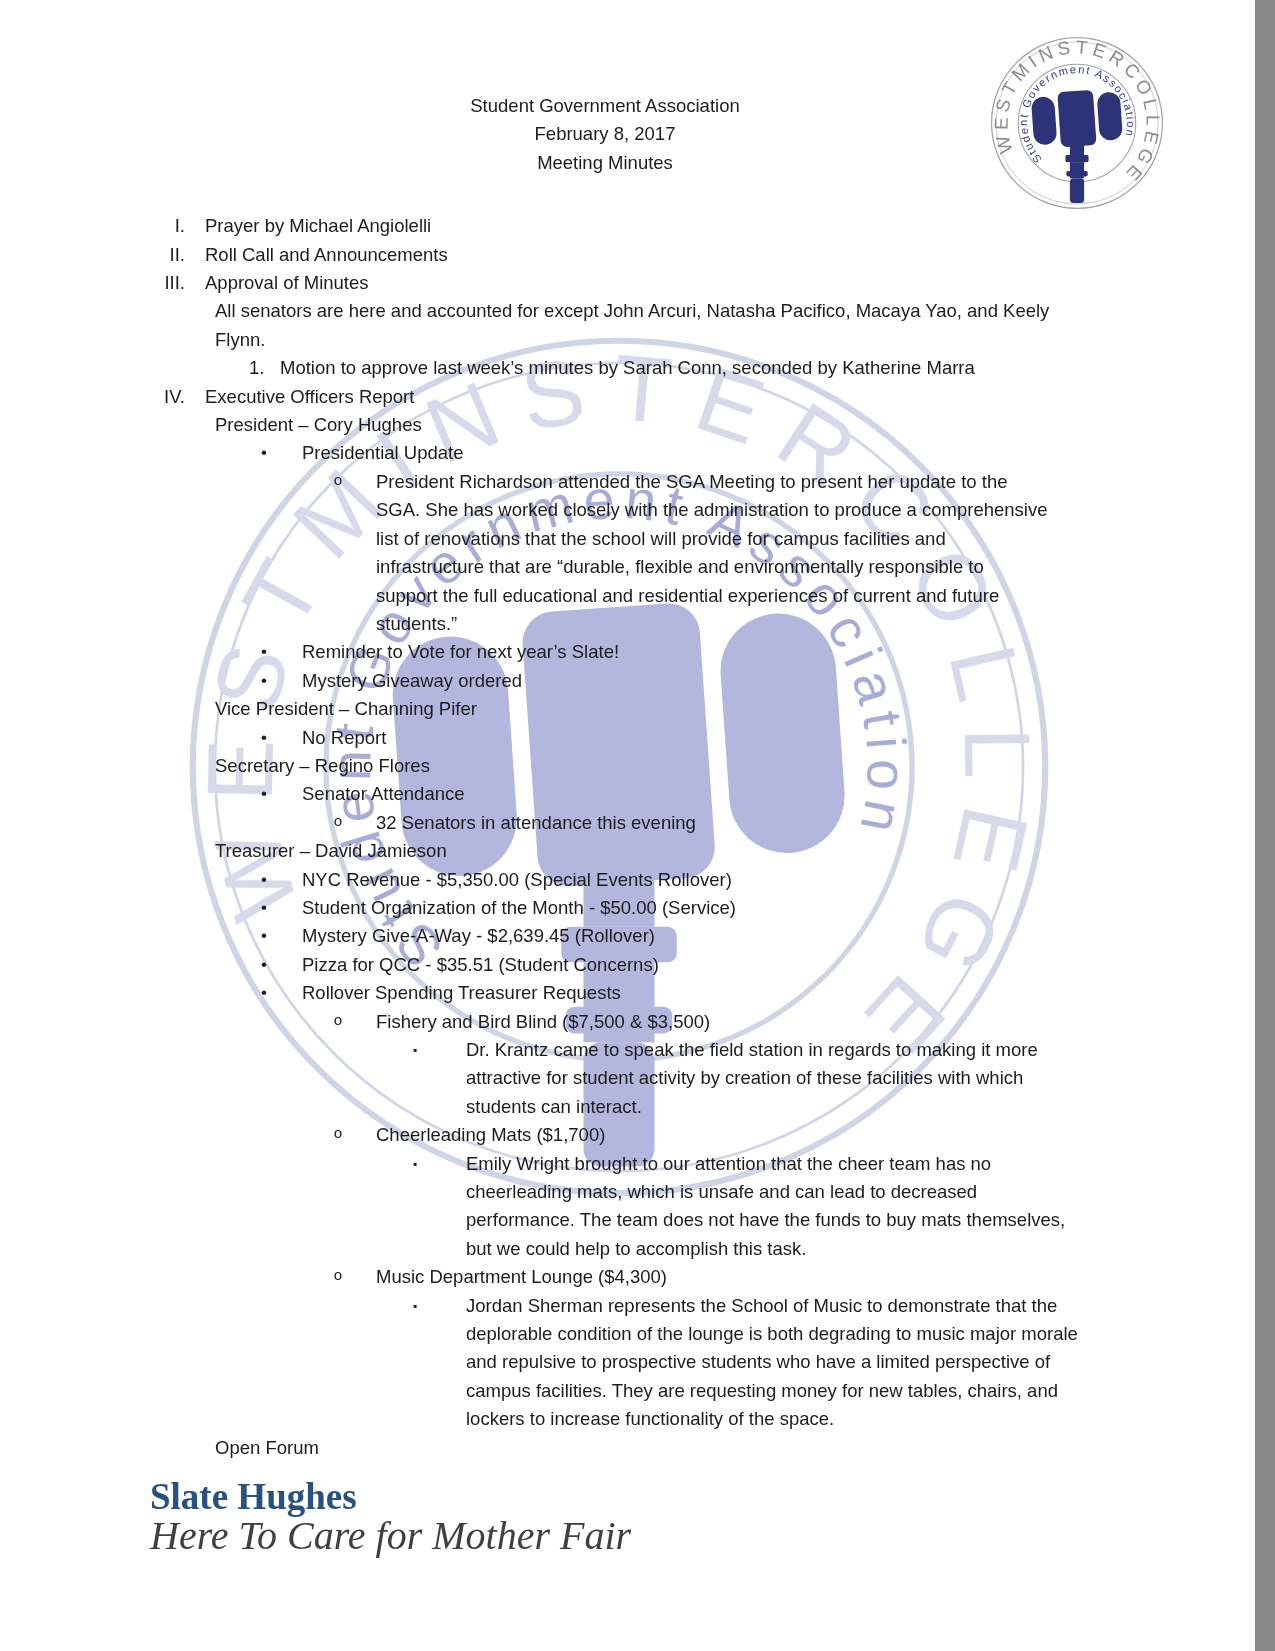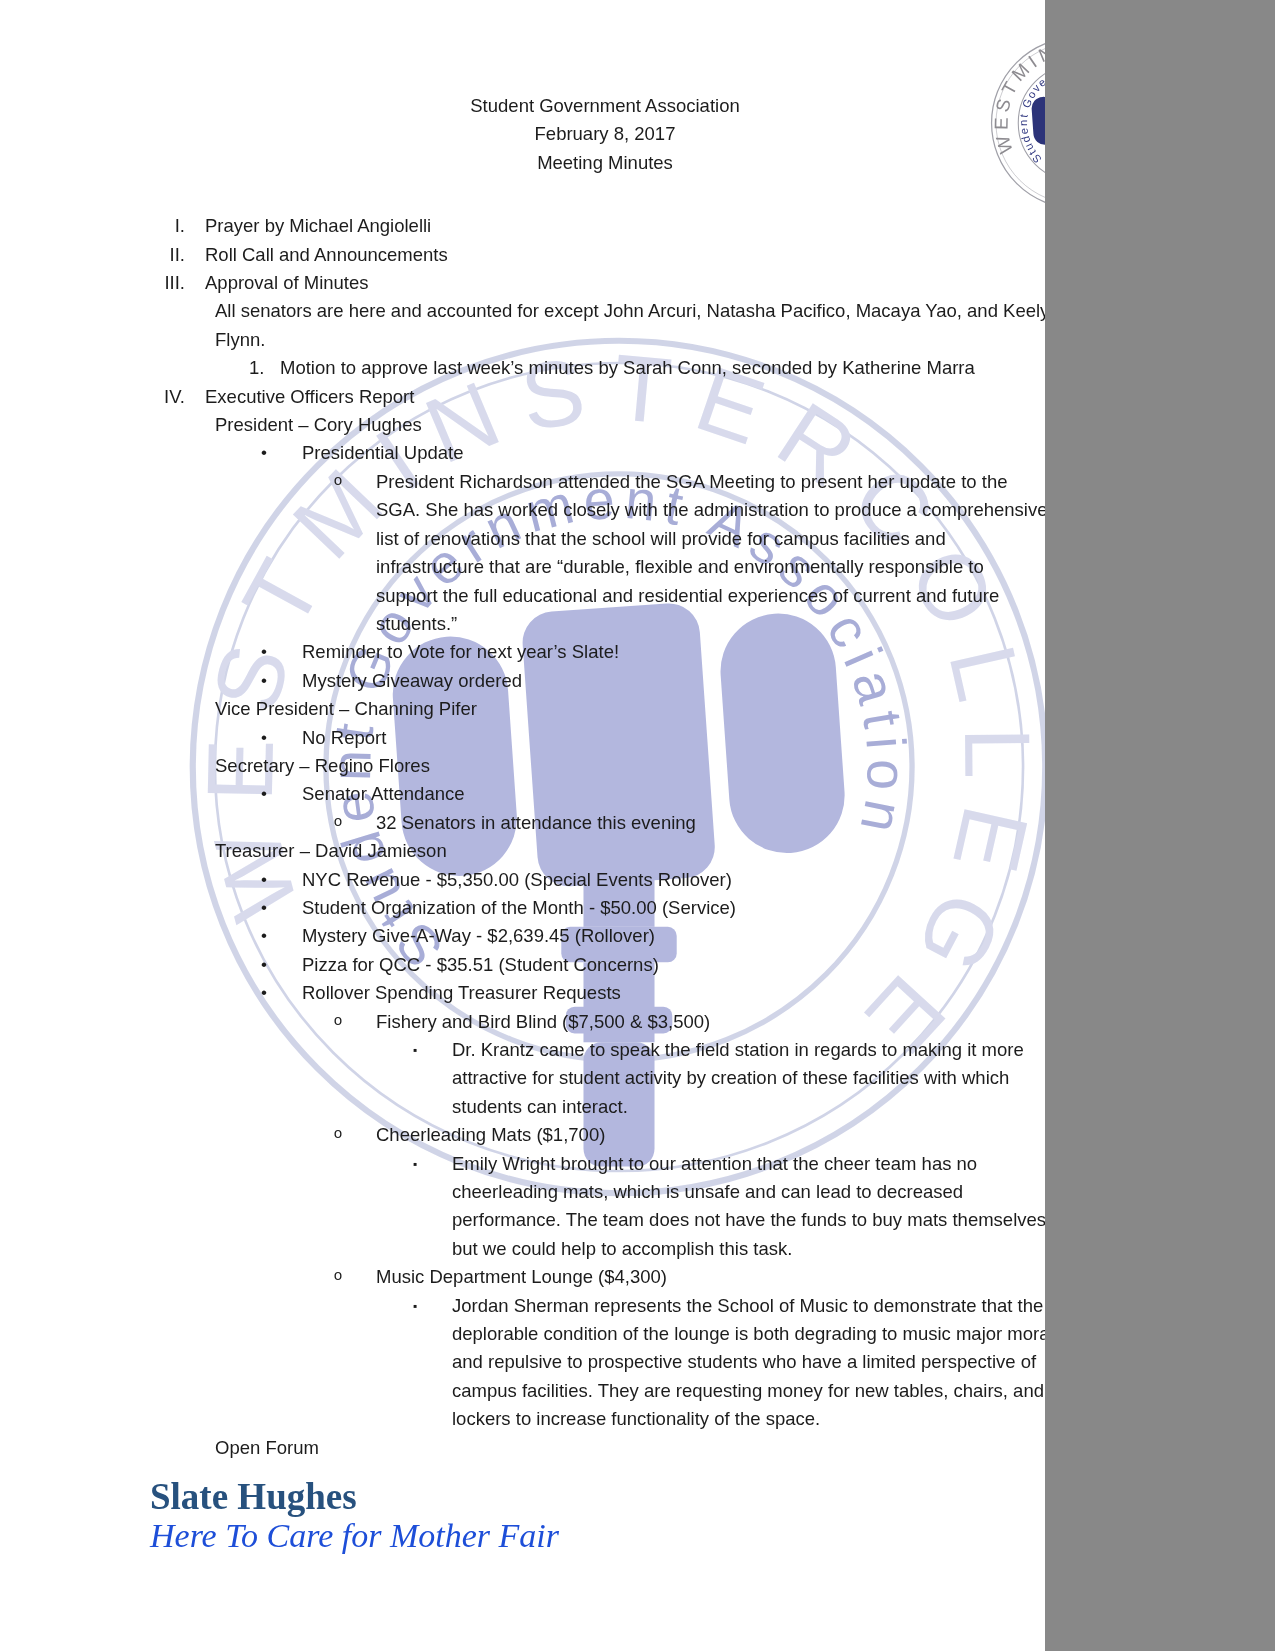--- a/index.html
+++ b/index.html
@@ -1,18 +1,18 @@
 <!DOCTYPE html>
 <html><head>
 <meta charset="utf-8">
 <style>
   html,body{margin:0;padding:0;background:#888;}
   .page{
     position:relative;
-    width:1045px;height:1651px;
+    width:1255px;height:1651px;
     background:#ffffff;
     overflow:hidden;
     font-family:"Liberation Sans","DejaVu Sans",sans-serif;
     color:#1c1c1c;
   }
   
   .seal{position:absolute;}
   .seal.corner{left:988px;top:34px;width:178px;height:178px;z-index:1;
     --ring:#a0a0a8; --outer:#8d8b90; --inner:#333a82; --gavel:#2c3379;}
   .seal.watermark{left:175px;top:323px;width:888px;height:888px;z-index:0;opacity:.9;
@@ -32,27 +32,27 @@
   .t-num .marker{width:15px;}
   .t-num .txt{margin-left:16px;max-width:800px;}
   .t-bullet{padding-left:104px;}
   .t-bullet .marker{width:20px;text-align:center;font-size:17px;}
   .t-bullet .txt{margin-left:28px;max-width:745px;}
   .t-circle{padding-left:178px;}
   .t-circle .marker{width:20px;text-align:center;font-size:15px;font-family:"Liberation Mono","DejaVu Sans Mono",monospace;}
   .t-circle .txt{margin-left:28px;max-width:672px;}
   .t-square{padding-left:255px;}
   .t-square .marker{width:20px;text-align:center;font-size:12px;}
-  .t-square .txt{margin-left:27px;max-width:625px;}
+  .t-square .txt{margin-left:41px;max-width:625px;}
   
   .doc-footer{margin-top:14px;}
   .footer-name{font-family:"Liberation Serif","DejaVu Serif",serif;font-weight:bold;
     font-size:37px;line-height:42px;color:#27517e;}
   .footer-tagline{font-family:"Liberation Serif","DejaVu Serif",serif;font-style:italic;
-    font-size:34px;line-height:36px;color:#1d4ed8;}
+    font-size:40px;line-height:36px;color:#404040;}
 </style>
 </head>
 <body>
 
 <div class="page">
 
   <svg width="0" height="0" style="position:absolute" aria-hidden="true">
     <defs>
       <path id="sealOuterPath" d="M 22,100 A 78,78 0 1 1 178,100 A 78,78 0 1 1 22,100" fill="none"></path>
       <path id="sealInnerPath" d="M 44,100 A 56,56 0 1 1 156,100 A 56,56 0 1 1 44,100" fill="none"></path>

